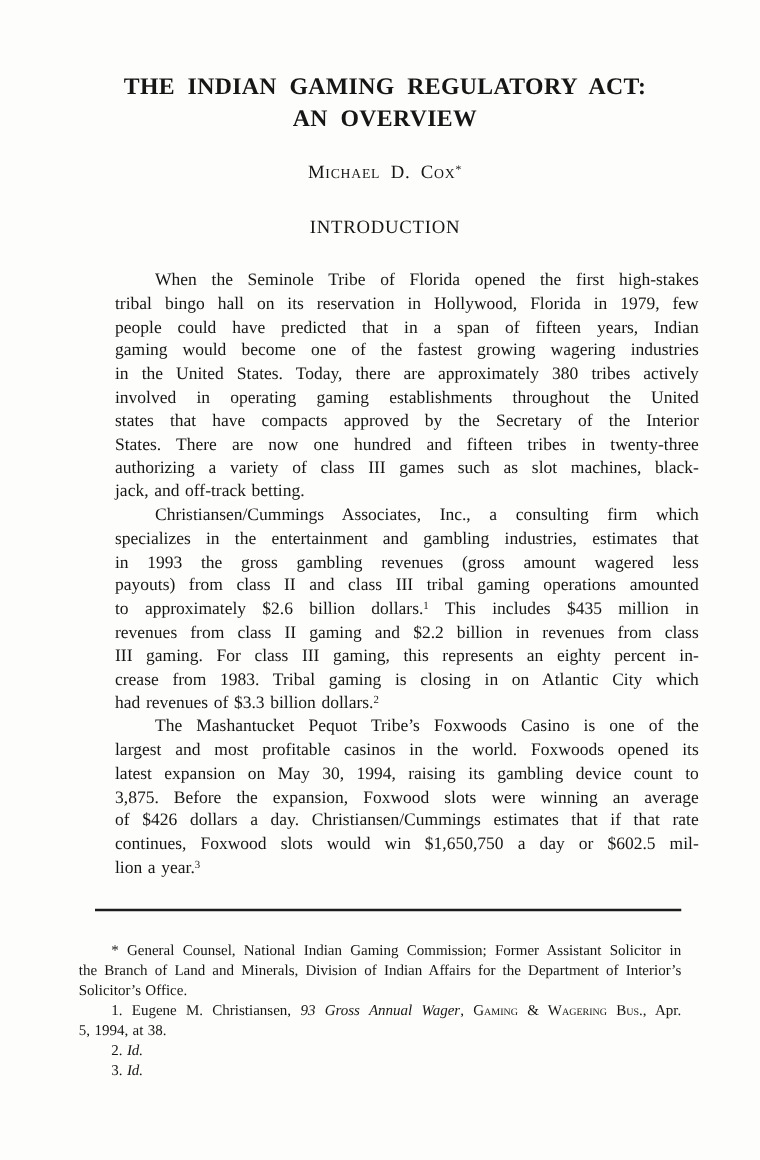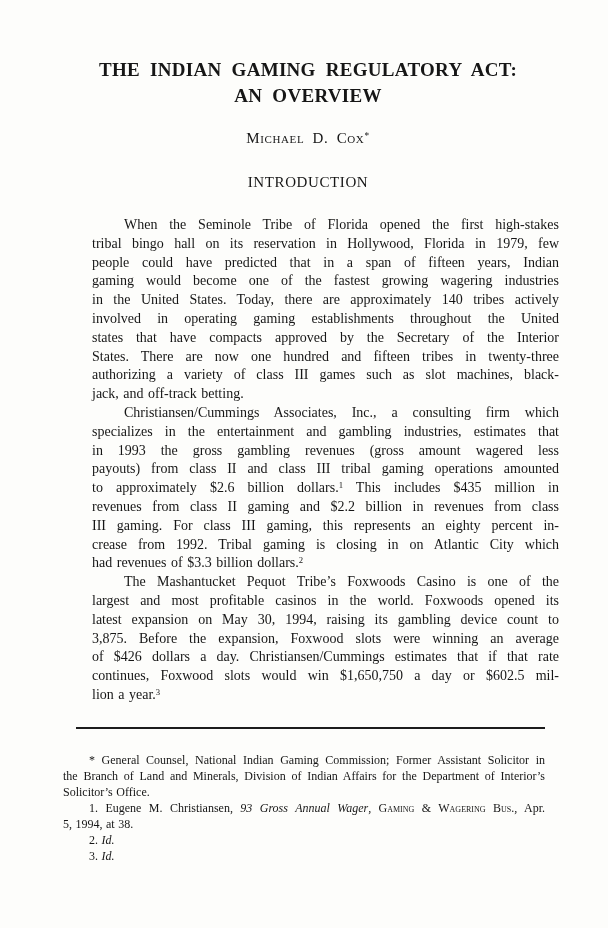--- a/index.html
+++ b/index.html
@@ -46,36 +46,36 @@
     <div class="author"><span class="sc">Michael D. Cox</span><sup class="sup">*</sup></div>
     <div class="section">INTRODUCTION</div>
   </header>
 
   <main class="bodytext">
     <div class="para">
         <div class="pline"><span class="">When the Seminole Tribe of Florida opened the first high-stakes</span></div>
         <div class="pline"><span class="">tribal bingo hall on its reservation in Hollywood, Florida in 1979, few</span></div>
         <div class="pline"><span class="">people could have predicted that in a span of fifteen years, Indian</span></div>
         <div class="pline"><span class="">gaming would become one of the fastest growing wagering industries</span></div>
-        <div class="pline"><span class="">in the United States. Today, there are approximately 140 tribes actively</span></div>
+        <div class="pline"><span class="">in the United States. Today, there are approximately 380 tribes actively</span></div>
         <div class="pline"><span class="">involved in operating gaming establishments throughout the United</span></div>
         <div class="pline"><span class="">states that have compacts approved by the Secretary of the Interior</span></div>
         <div class="pline"><span class="">States. There are now one hundred and fifteen tribes in twenty-three</span></div>
         <div class="pline"><span class="">authorizing a variety of class III games such as slot machines, black-</span></div>
         <div class="pline"><span class="">jack, and off-track betting.</span></div>
       </div>
     <div class="para">
         <div class="pline"><span class="">Christiansen/Cummings Associates, Inc., a consulting firm which</span></div>
         <div class="pline"><span class="">specializes in the entertainment and gambling industries, estimates that</span></div>
         <div class="pline"><span class="">in 1993 the gross gambling revenues (gross amount wagered less</span></div>
         <div class="pline"><span class="">payouts) from class II and class III tribal gaming operations amounted</span></div>
         <div class="pline"><span class="">to approximately $2.6 billion dollars.</span><sup class="sup">1</sup><span class=""> This includes $435 million in</span></div>
         <div class="pline"><span class="">revenues from class II gaming and $2.2 billion in revenues from class</span></div>
         <div class="pline"><span class="">III gaming. For class III gaming, this represents an eighty percent in-</span></div>
-        <div class="pline"><span class="">crease from 1992. Tribal gaming is closing in on Atlantic City which</span></div>
+        <div class="pline"><span class="">crease from 1983. Tribal gaming is closing in on Atlantic City which</span></div>
         <div class="pline"><span class="">had revenues of $3.3 billion dollars.</span><sup class="sup">2</sup></div>
       </div>
     <div class="para">
         <div class="pline"><span class="">The Mashantucket Pequot Tribe’s Foxwoods Casino is one of the</span></div>
         <div class="pline"><span class="">largest and most profitable casinos in the world. Foxwoods opened its</span></div>
         <div class="pline"><span class="">latest expansion on May 30, 1994, raising its gambling device count to</span></div>
         <div class="pline"><span class="">3,875. Before the expansion, Foxwood slots were winning an average</span></div>
         <div class="pline"><span class="">of $426 dollars a day. Christiansen/Cummings estimates that if that rate</span></div>
         <div class="pline"><span class="">continues, Foxwood slots would win $1,650,750 a day or $602.5 mil-</span></div>
         <div class="pline"><span class="">lion a year.</span><sup class="sup">3</sup></div>

